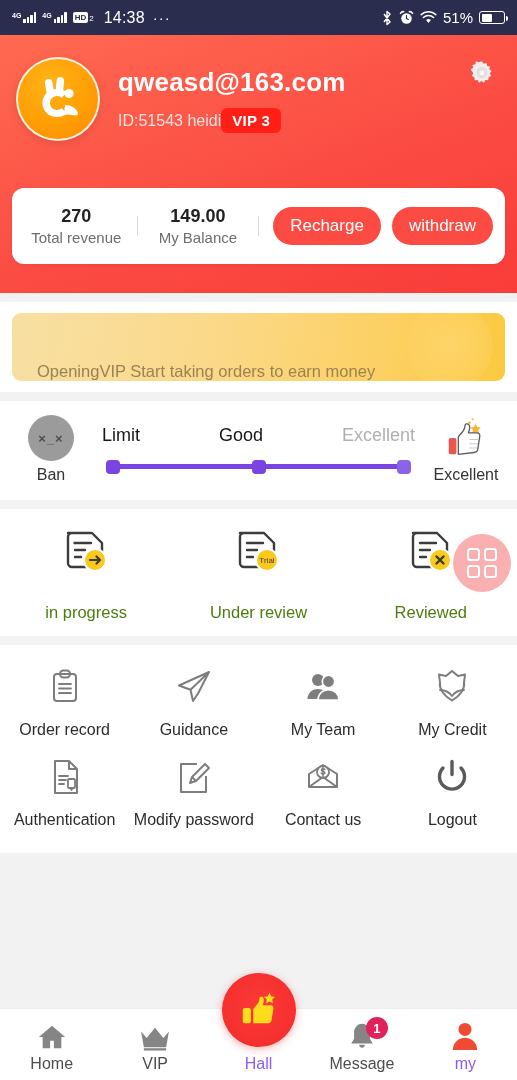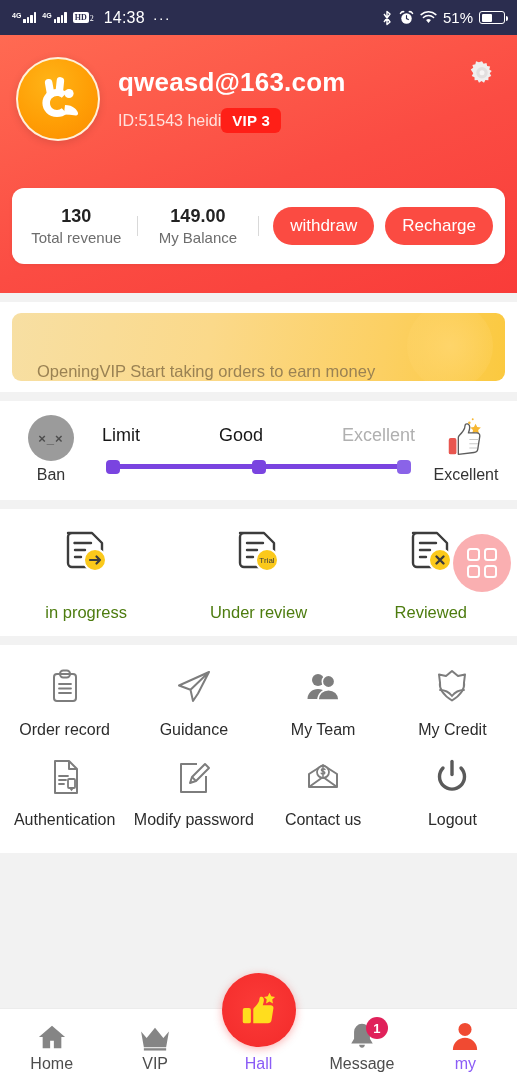--- a/index.html
+++ b/index.html
@@ -23,21 +23,21 @@
   .bars{ display:flex; align-items:flex-end; gap:1px; height:11px; }
   .bars i{ display:block; width:2.5px; background:#fff; border-radius:.5px;}
   .bars i:nth-child(1){height:4px}
   .bars i:nth-child(2){height:6px}
   .bars i:nth-child(3){height:8px}
   .bars i:nth-child(4){height:11px}
   .sig{ display:flex; align-items:flex-end; gap:1px; }
   .sig .g{ font-size:7px; line-height:7px; font-weight:bold; margin-right:1px; align-self:flex-start;}
   .hdlabel{ font-size:8px; font-weight:bold; background:#fff; color:#2b2d4f;
     padding:1px 2px; border-radius:2px; line-height:9px;}
-  .hdwrap{ display:flex; align-items:flex-end;font-family:Liberation Serif, serif; }
+  .hdwrap{ display:flex; align-items:flex-end; }
   .hdwrap sub{ font-size:8px; margin-left:1px; }
   .pct{ font-size:15px; }
   .batt{ width:26px; height:13px; border:1.6px solid #fff; border-radius:3px;
     position:relative; display:flex; align-items:center; padding:1.5px;}
   .batt::after{ content:""; position:absolute; right:-4px; top:3.5px;
     width:2.5px; height:5px; background:#fff; border-radius:0 2px 2px 0;}
   .batt i{ display:block; height:100%; width:48%; background:#fff; border-radius:1px;}
 
   
   .header{
@@ -236,32 +236,32 @@
   <div class="gear">
     <svg width="30" height="30" viewBox="0 0 24 24">
       <path fill="#f0eeee" d="M12 1.8l1.3 2 2.3-.7.5 2.4 2.4.5-.7 2.3 2 1.3-1.6 1.8 1.2 2.1-2.2 1-.1 2.4-2.4-.2-1.1 2.2-2-1.3-2 1.3-1.1-2.2-2.4.2-.1-2.4-2.2-1 1.2-2.1L3 8.3l2-1.3-.7-2.3 2.4-.5.5-2.4 2.3.7z"></path>
       <circle cx="12" cy="11" r="4.6" fill="#e2dfdf"></circle>
       <circle cx="12" cy="11" r="2" fill="#f7f5f5"></circle>
     </svg>
   </div>
 
   <div class="balcard">
     <div class="stat">
-      <div class="v">130</div>
+      <div class="v">270</div>
       <div class="l">Total revenue</div>
     </div>
     <div class="vdiv"></div>
     <div class="stat">
       <div class="v">149.00</div>
       <div class="l">My Balance</div>
     </div>
     <div class="vdiv"></div>
     <div class="bbtns">
+      <button class="pill">Recharge</button>
       <button class="pill">withdraw</button>
-      <button class="pill">Recharge</button>
     </div>
   </div>
 </div>
 
 <div class="gap"></div>
 
 <div class="vipbanner-wrap">
   <div class="vipbanner">
     <span class="txt">OpeningVIP Start taking orders to earn money</span>
     <span class="deco"></span>

